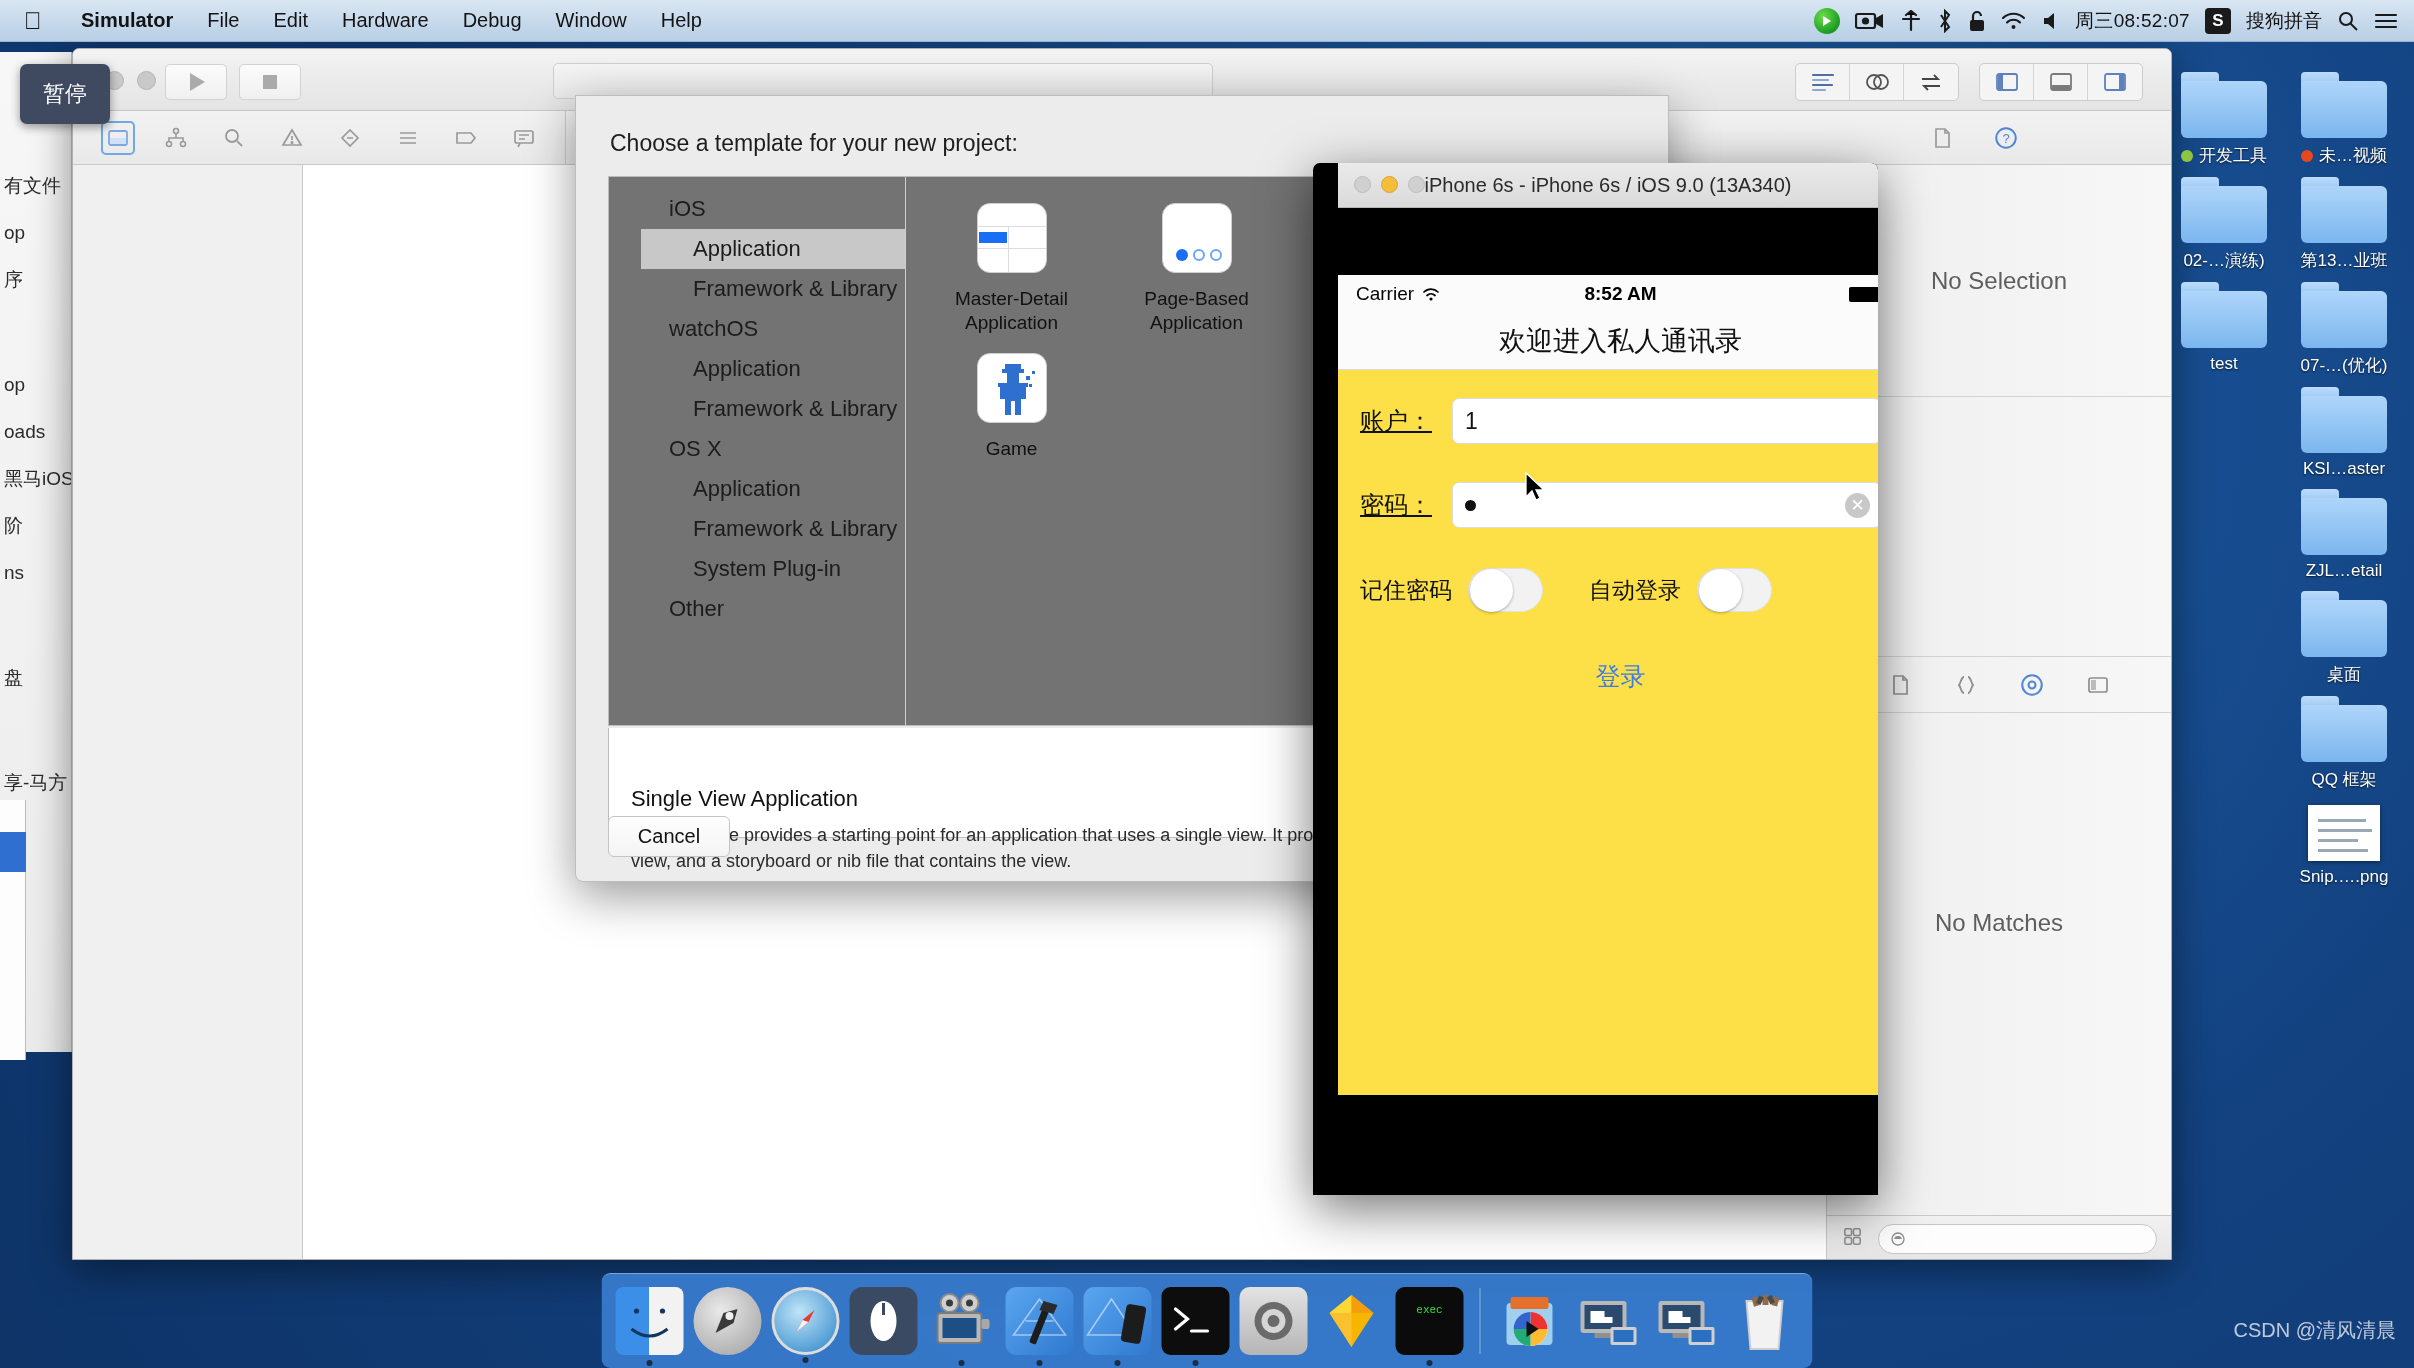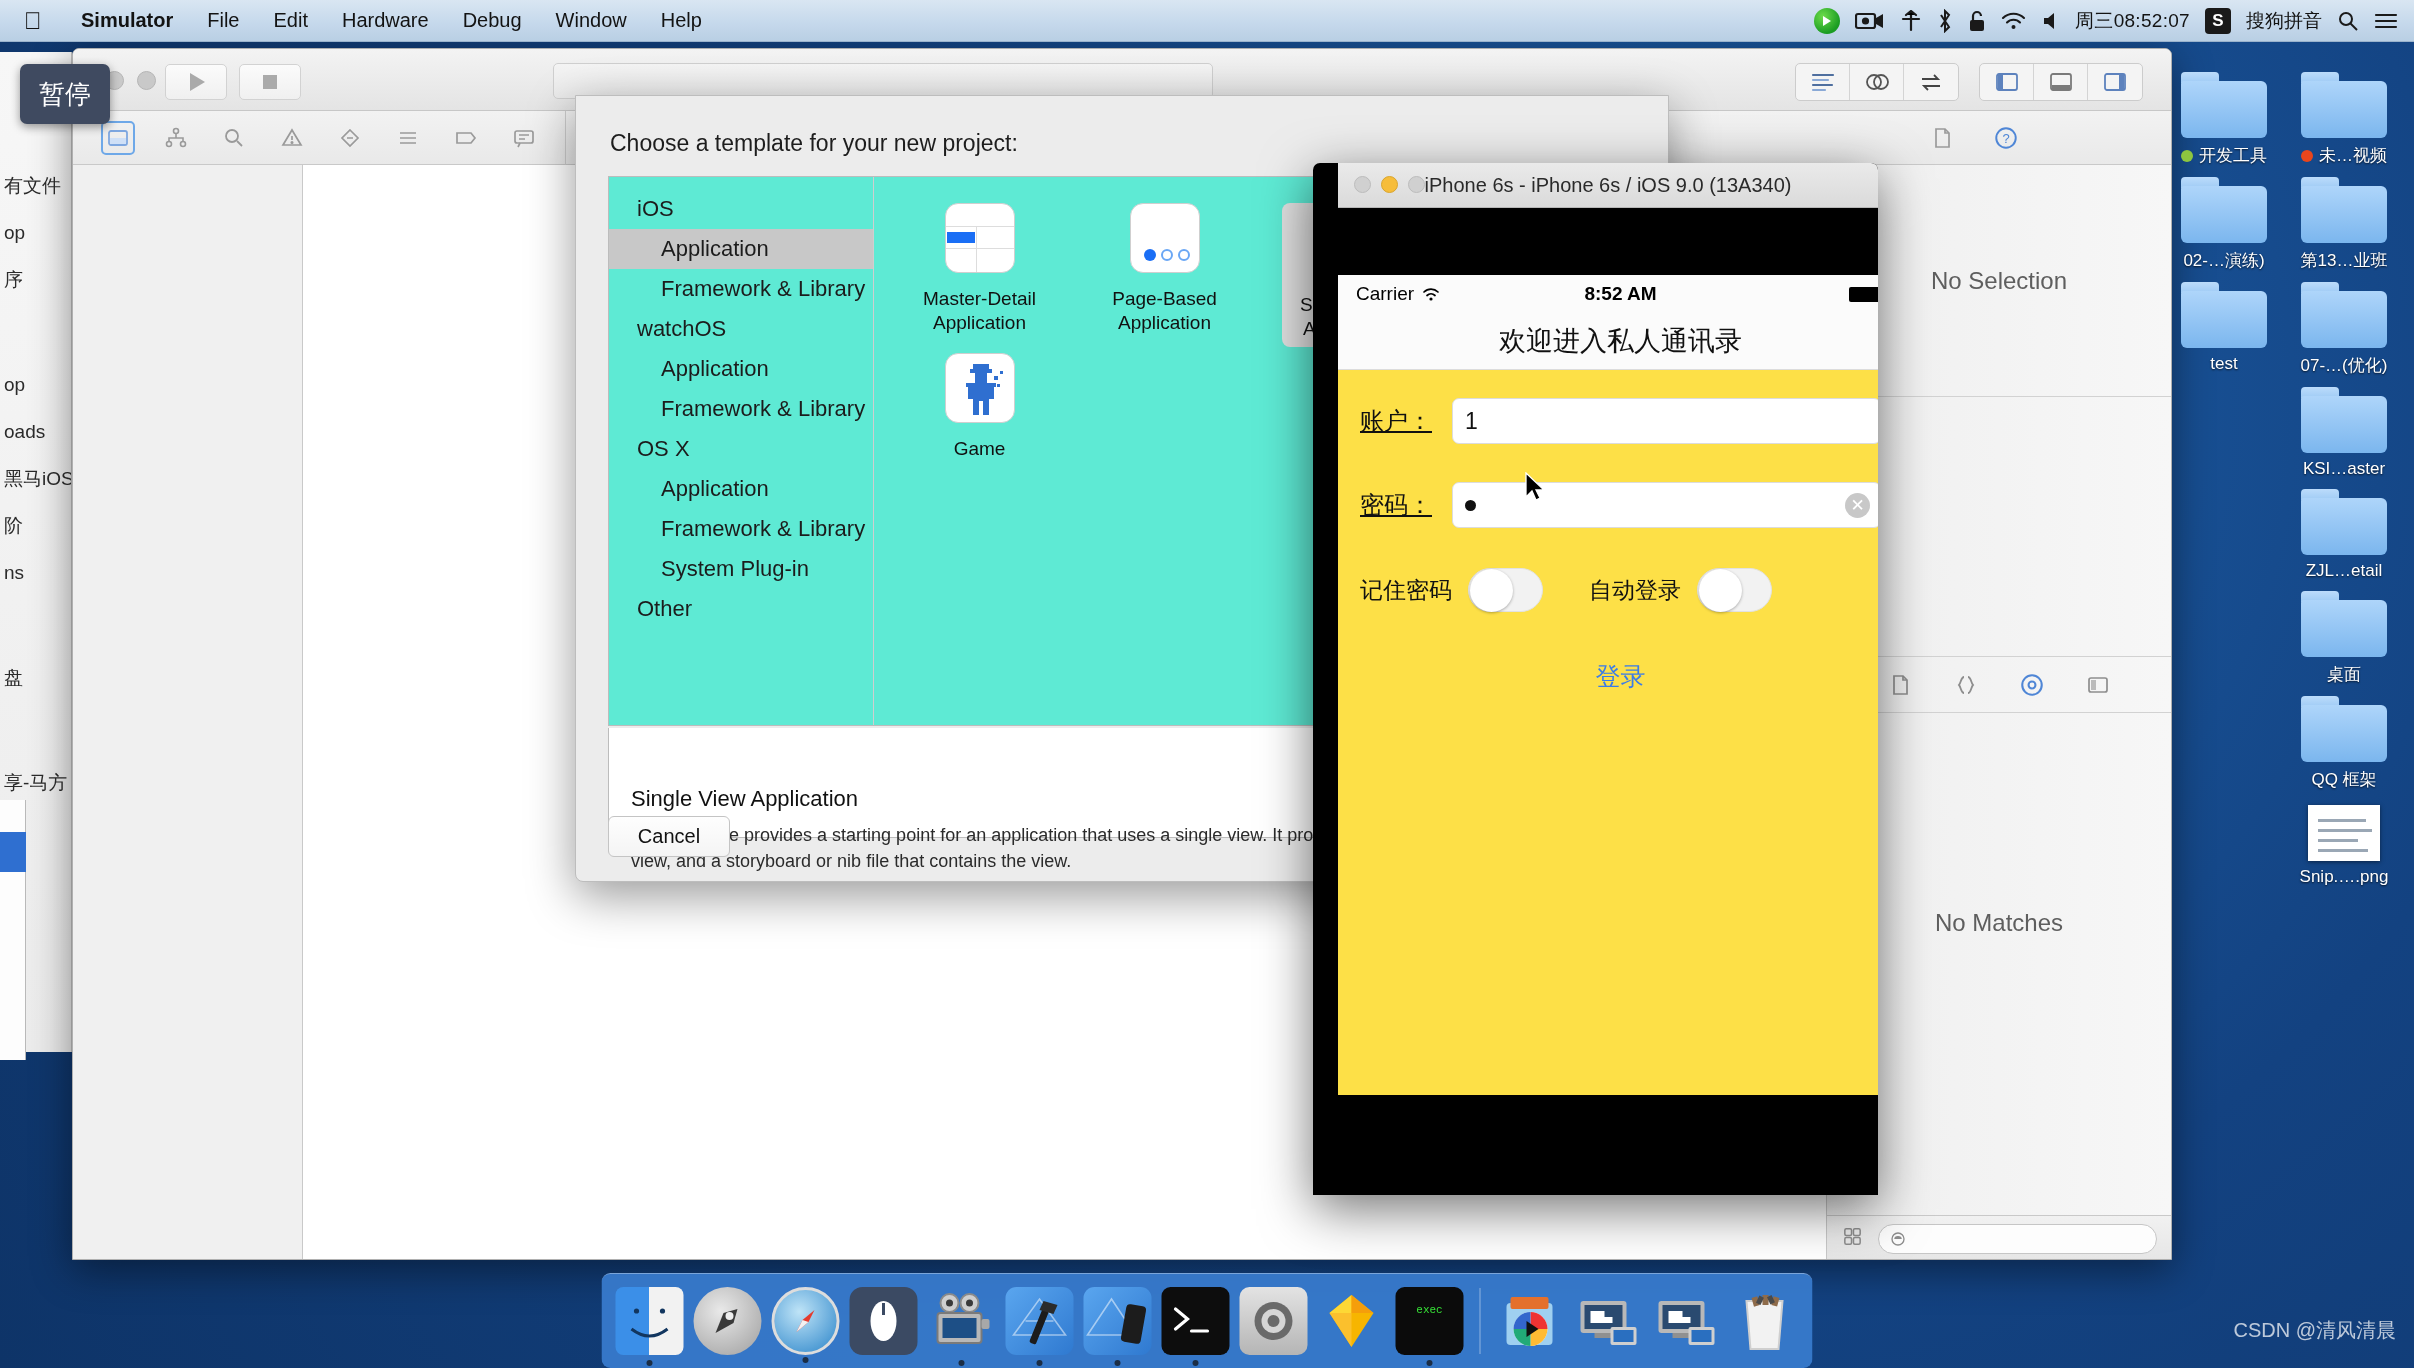--- a/index.html
+++ b/index.html
@@ -130,21 +130,21 @@
   #sheet {
     position:absolute; left:575px; top:95px; width:1094px; height:787px;
     background:#ececec; border:1px solid #bdbdbd;
     border-radius:0 0 8px 8px;
     box-shadow:0 14px 48px rgba(0,0,0,.40);
     z-index:120;
   }
   #sheet h2 { font-size:23px; font-weight:normal; color:#1d1d1d; padding:34px 0 0 34px; }
   #sheet-main {
     position:absolute; left:32px; top:80px; width:1030px; height:550px;
-    background:#5eead4; border:1px solid #bcbcbc; display:flex;
+    background:#737373; border:1px solid #bcbcbc; display:flex;padding-left:32px;
   }
   #sheet-cats { width:265px; border-right:1px solid #cfcfcf; padding-top:12px; }
   .cat { font-size:22px; color:#1c1c1c; height:40px; line-height:40px; padding-left:28px; }
   .cat.sub { padding-left:52px; }
   .cat.sel { background:#c8c8c8; }
   #sheet-grid { flex:1; position:relative; padding:26px 0 0 38px; display:flex; gap:50px; flex-wrap:wrap; align-content:flex-start; }
   .tmpl { width:135px; text-align:center; }
   .tmpl .ticon {
     width:70px;height:70px;margin:0 auto 14px;border:1px solid #cfcfcf;border-radius:13px;
     background:#fff; position:relative; overflow:hidden;
@@ -228,21 +228,21 @@
   #login-btn { text-align:center; margin-top:48px; font-size:25px; color:#3b7ce8; }
   #sim-letter-bot { position:absolute; bottom:0; left:0; width:565px; height:100px; background:#000; }
 
   
   #cursor { position:absolute; left:1525px; top:472px; z-index:500; }
 
   
   #pause-badge {
     position:absolute; left:20px; top:64px; width:90px; height:60px;
     background:#3f4a60; border-radius:7px; color:#fff;
-    font-size:26px; display:flex; align-items:center; justify-content:center;
+    font-size:22px; display:flex; align-items:center; justify-content:center;
     z-index:450; box-shadow:0 3px 10px rgba(0,0,0,.4);
   }
 
   
   #desk-icons {
     position:absolute; right:10px; top:62px; width:240px;
     display:flex; flex-wrap:wrap; z-index:300;
     column-gap:0; row-gap:0;justify-content:center;
   }
   .dicon { width:120px; text-align:center; padding-top:10px; }

